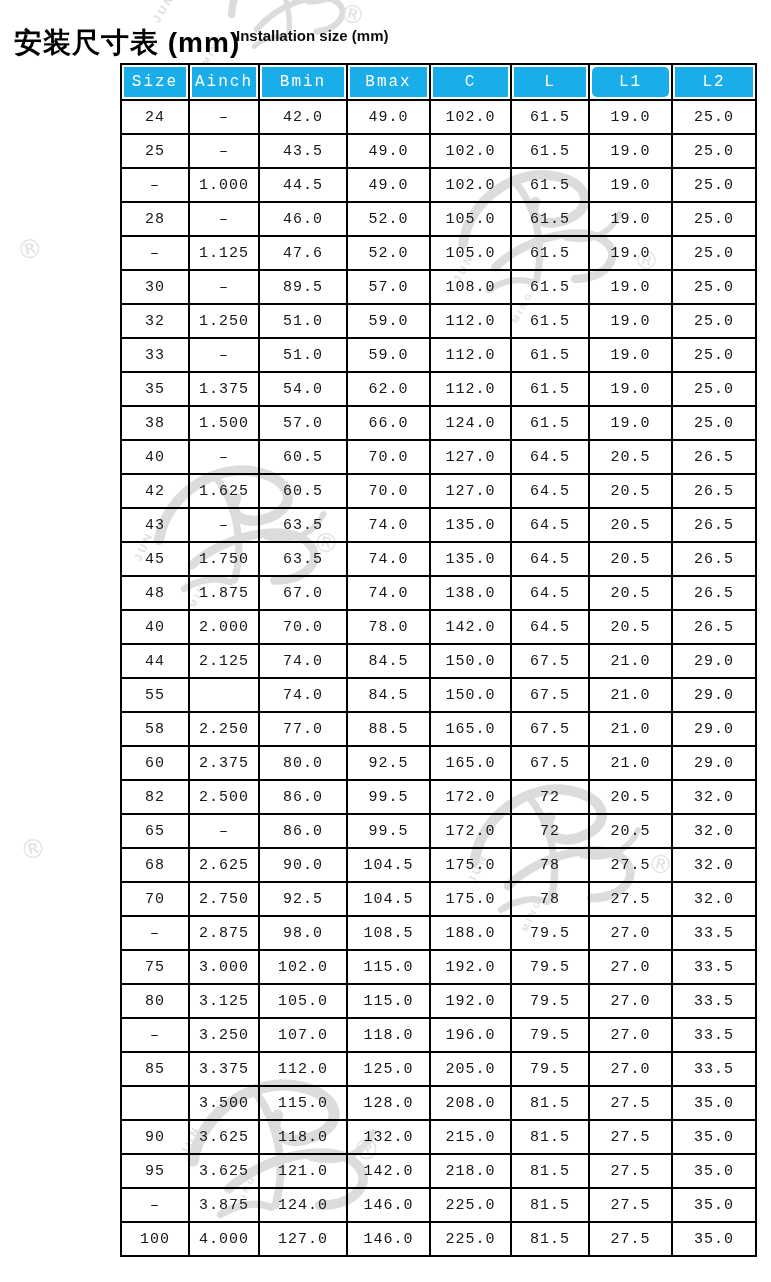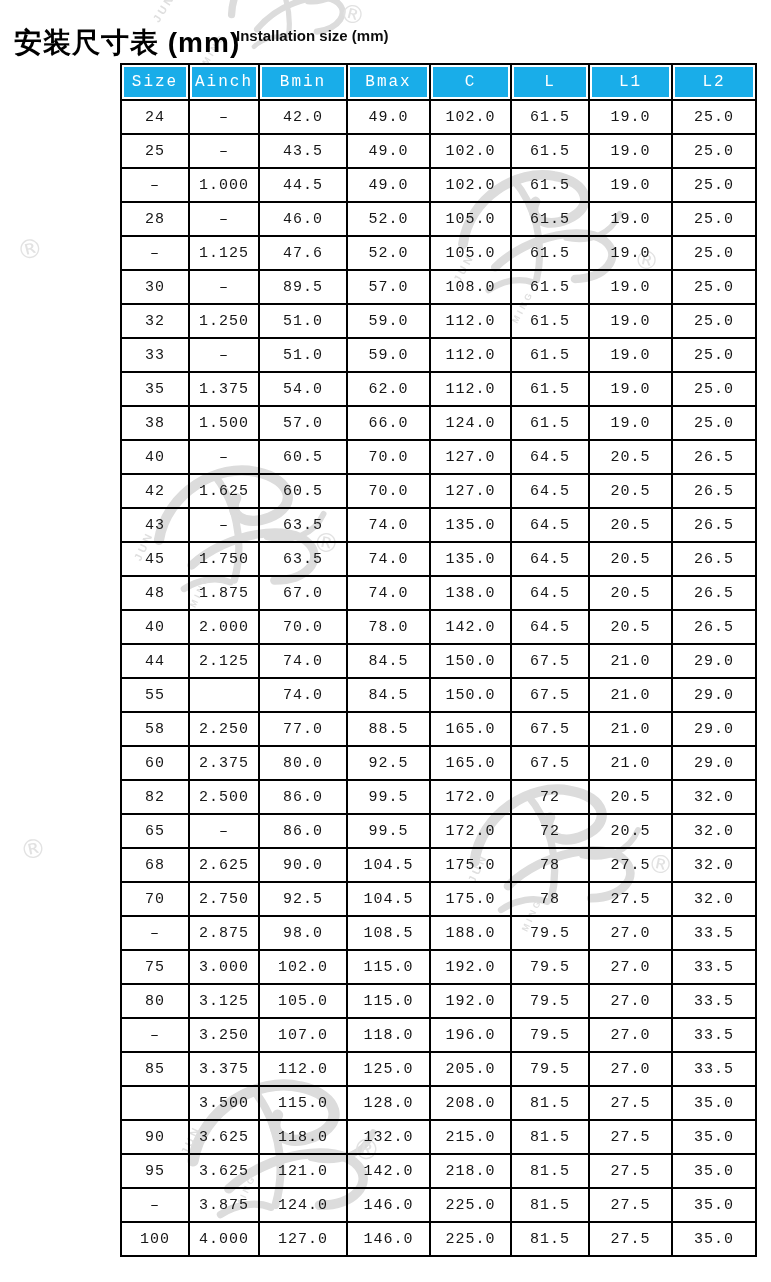--- a/index.html
+++ b/index.html
@@ -41,21 +41,21 @@
   .size-table td{
     height:32px;padding:0;font-size:15px;color:#161616;background:transparent;
     letter-spacing:1px;
   }
   .size-table th:nth-child(1),.size-table td:nth-child(1){width:62px;}
   .size-table th:nth-child(2),.size-table td:nth-child(2){width:64px;}
   .size-table th:nth-child(3),.size-table td:nth-child(3){width:82px;}
   .size-table th:nth-child(4),.size-table td:nth-child(4){width:77px;}
   .size-table th:nth-child(5),.size-table td:nth-child(5){width:75px;}
   .size-table th:nth-child(6),.size-table td:nth-child(6){width:72px;}
-  .size-table th:nth-child(7),.size-table td:nth-child(7){width:77px;}
+  .size-table th:nth-child(7),.size-table td:nth-child(7){width:77px;border-radius:8px;}
   .size-table th:nth-child(8),.size-table td:nth-child(8){width:78px;}
   
   .wm-layer{position:absolute;inset:0;z-index:1;pointer-events:none;}
   .wm{position:absolute;color:var(--wm);}
   .wm-swirl{display:block;}
   .wm-reg{
     font-family:"DejaVu Sans",sans-serif;font-weight:normal;line-height:1;
     color:#e2e2e2;display:block;
   }
   .wm-word{

